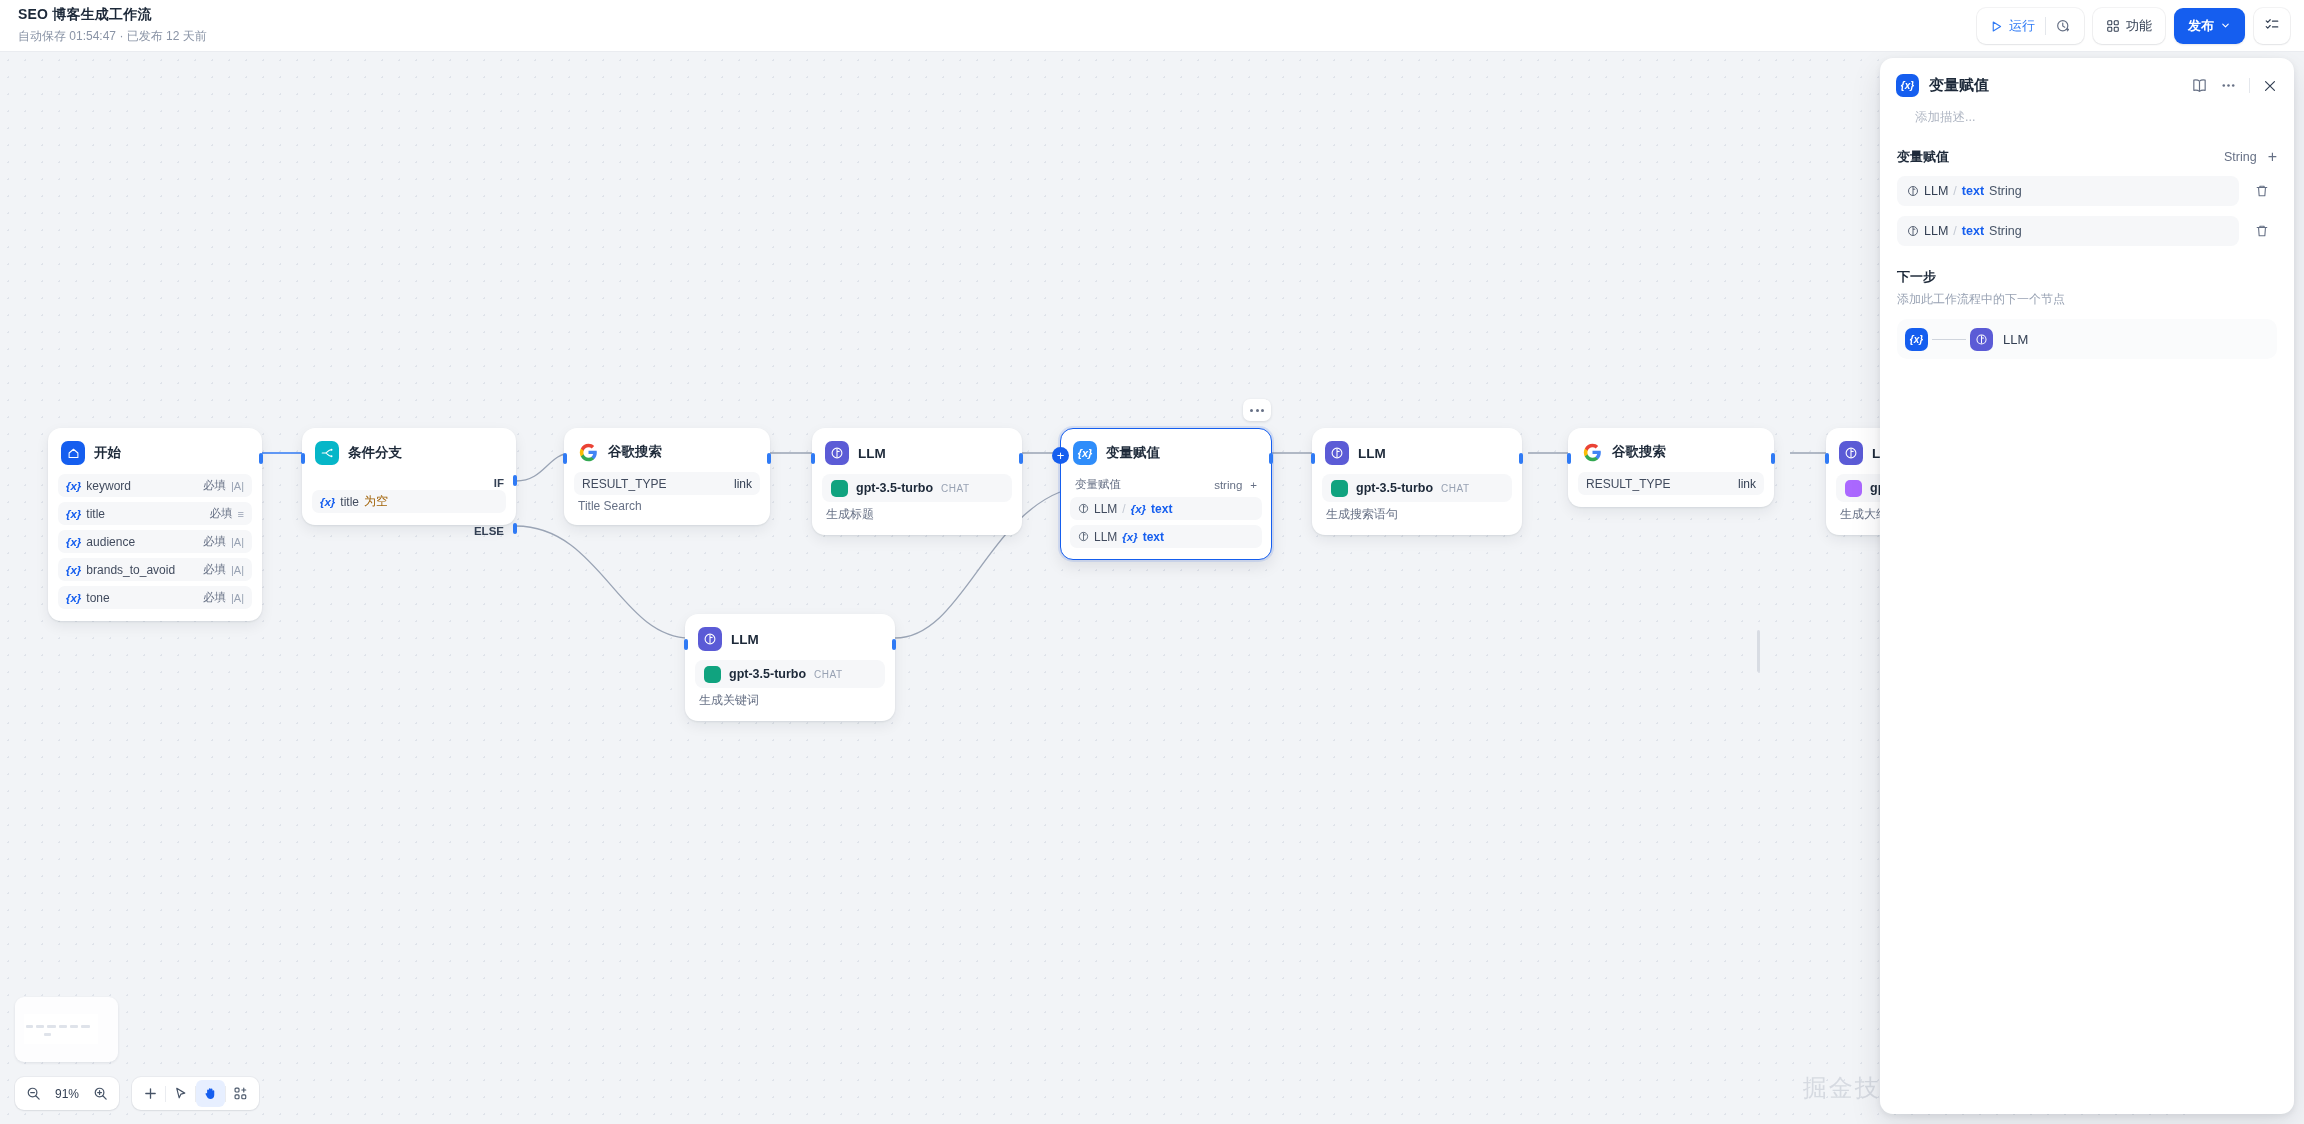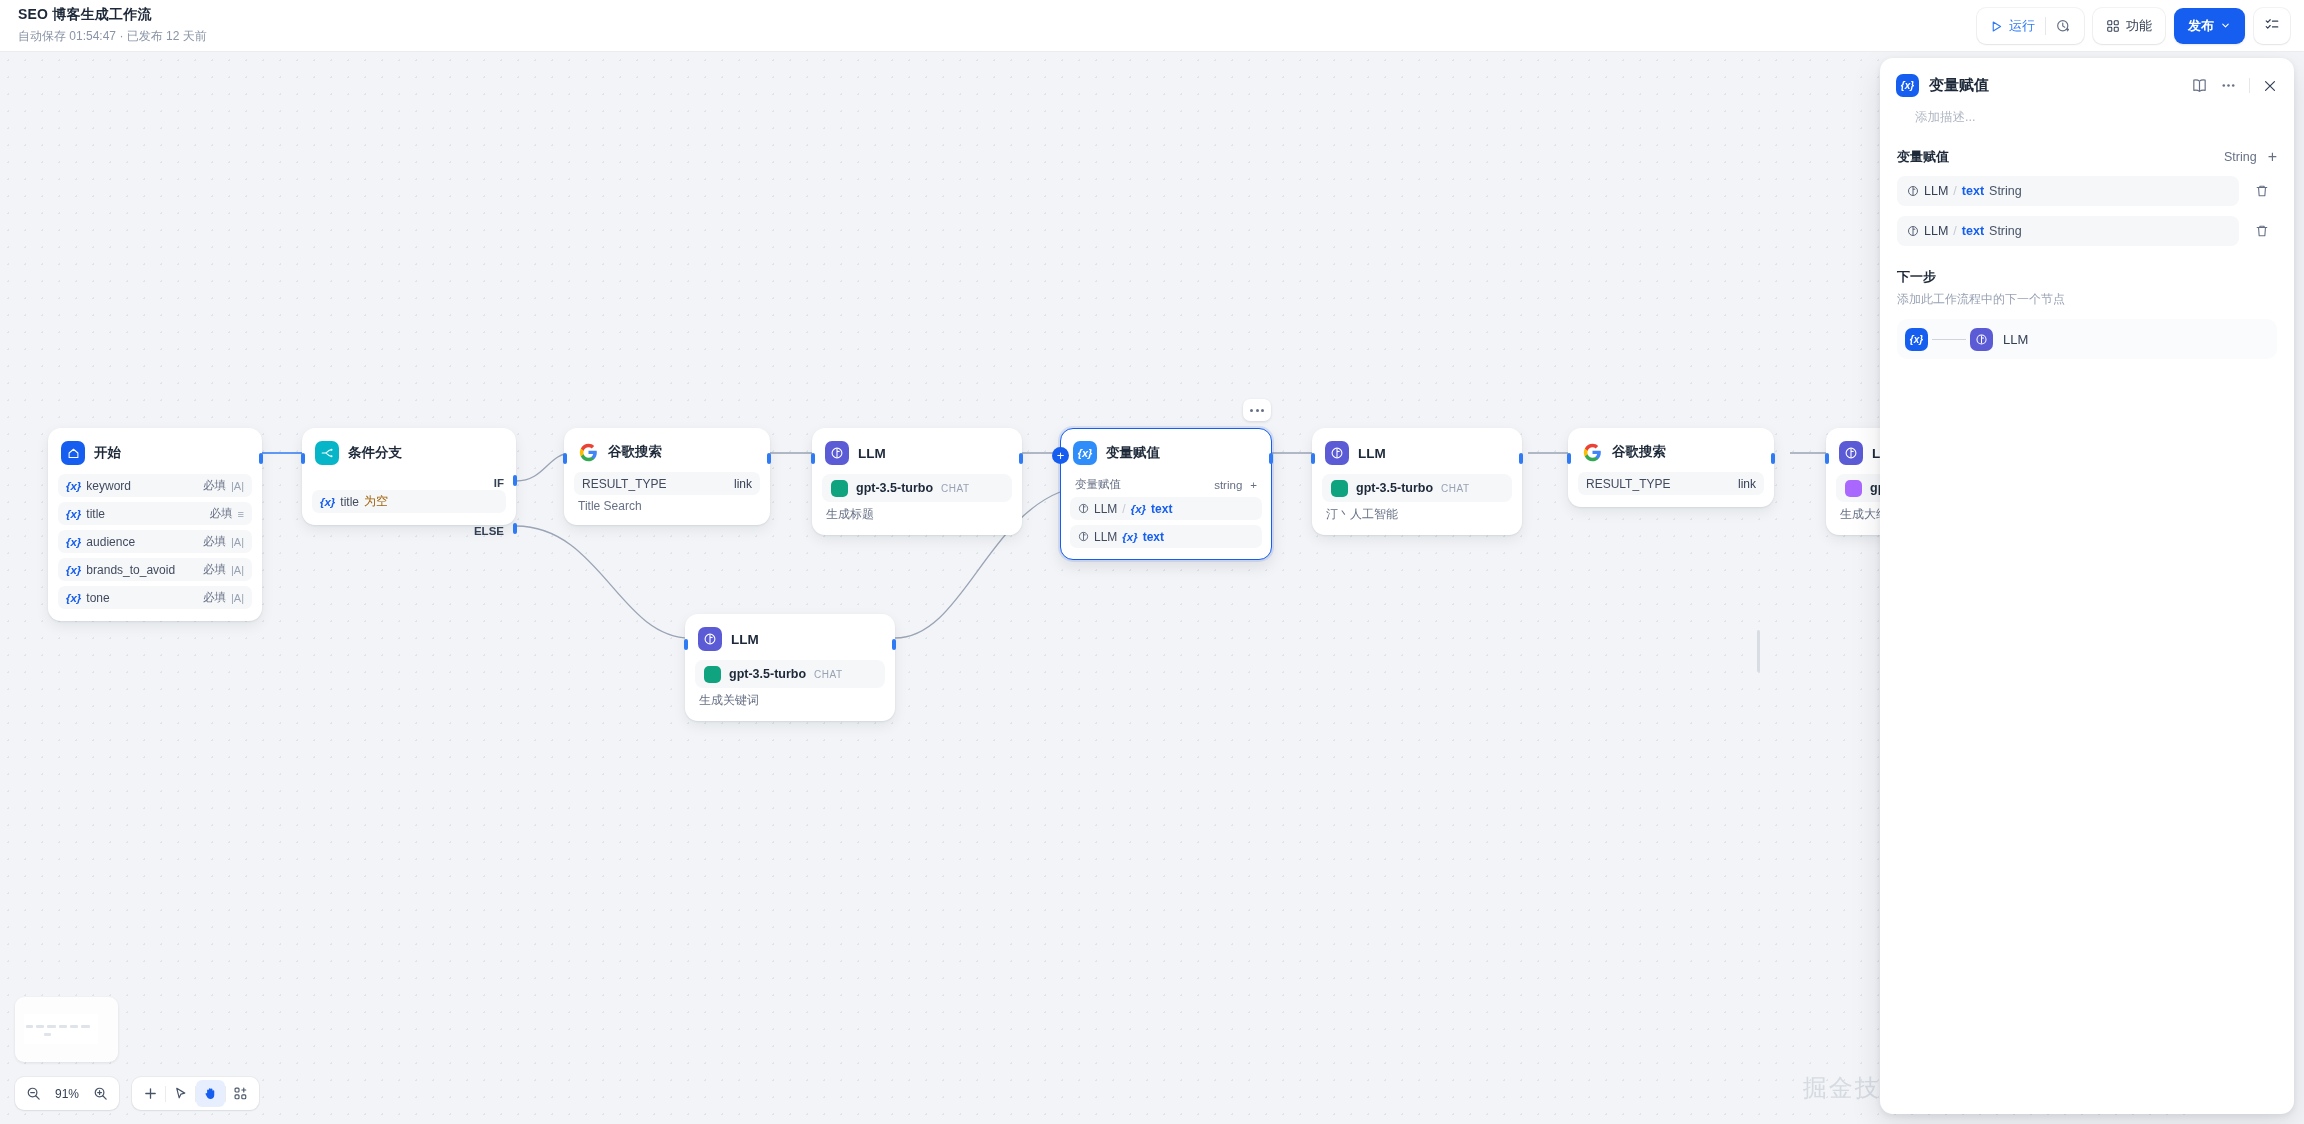--- a/index.html
+++ b/index.html
@@ -522,21 +522,21 @@
         </div>
         <div class="node-name">LLM</div>
       </div>
       <div class="node-body">
         <div class="model-row">
           <span class="model-ico" style="background:#10a37f;"></span>
           <span class="model-name">gpt-3.5-turbo</span>
           <span class="model-tag">CHAT</span>
         </div>
       </div>
-      <div class="desc">汀丶人工智能</div>
+      <div class="desc">生成搜索语句</div>
       <div class="port l" style="top:24px;"></div>
       <div class="port r" style="top:24px;"></div>
     </div>
 
     <div class="node" style="left:1568px; top:376px; width:206px;">
       <div class="node-head">
         <div style="width:22px;height:22px;display:flex;align-items:center;justify-content:center;flex:none;">
           <svg width="19" height="19" viewBox="0 0 48 48">
             <path fill="#4285F4" d="M45 24c0-1.6-.15-3.1-.4-4.6H24v8.7h11.8c-.5 2.7-2 5-4.3 6.6v5.5h7c4.1-3.8 6.5-9.4 6.5-16.2z"></path>
             <path fill="#34A853" d="M24 46c5.8 0 10.7-1.9 14.3-5.2l-7-5.5c-1.9 1.3-4.4 2.1-7.3 2.1-5.6 0-10.4-3.8-12.1-8.9H4.7v5.6C8.3 41.3 15.6 46 24 46z"></path>

